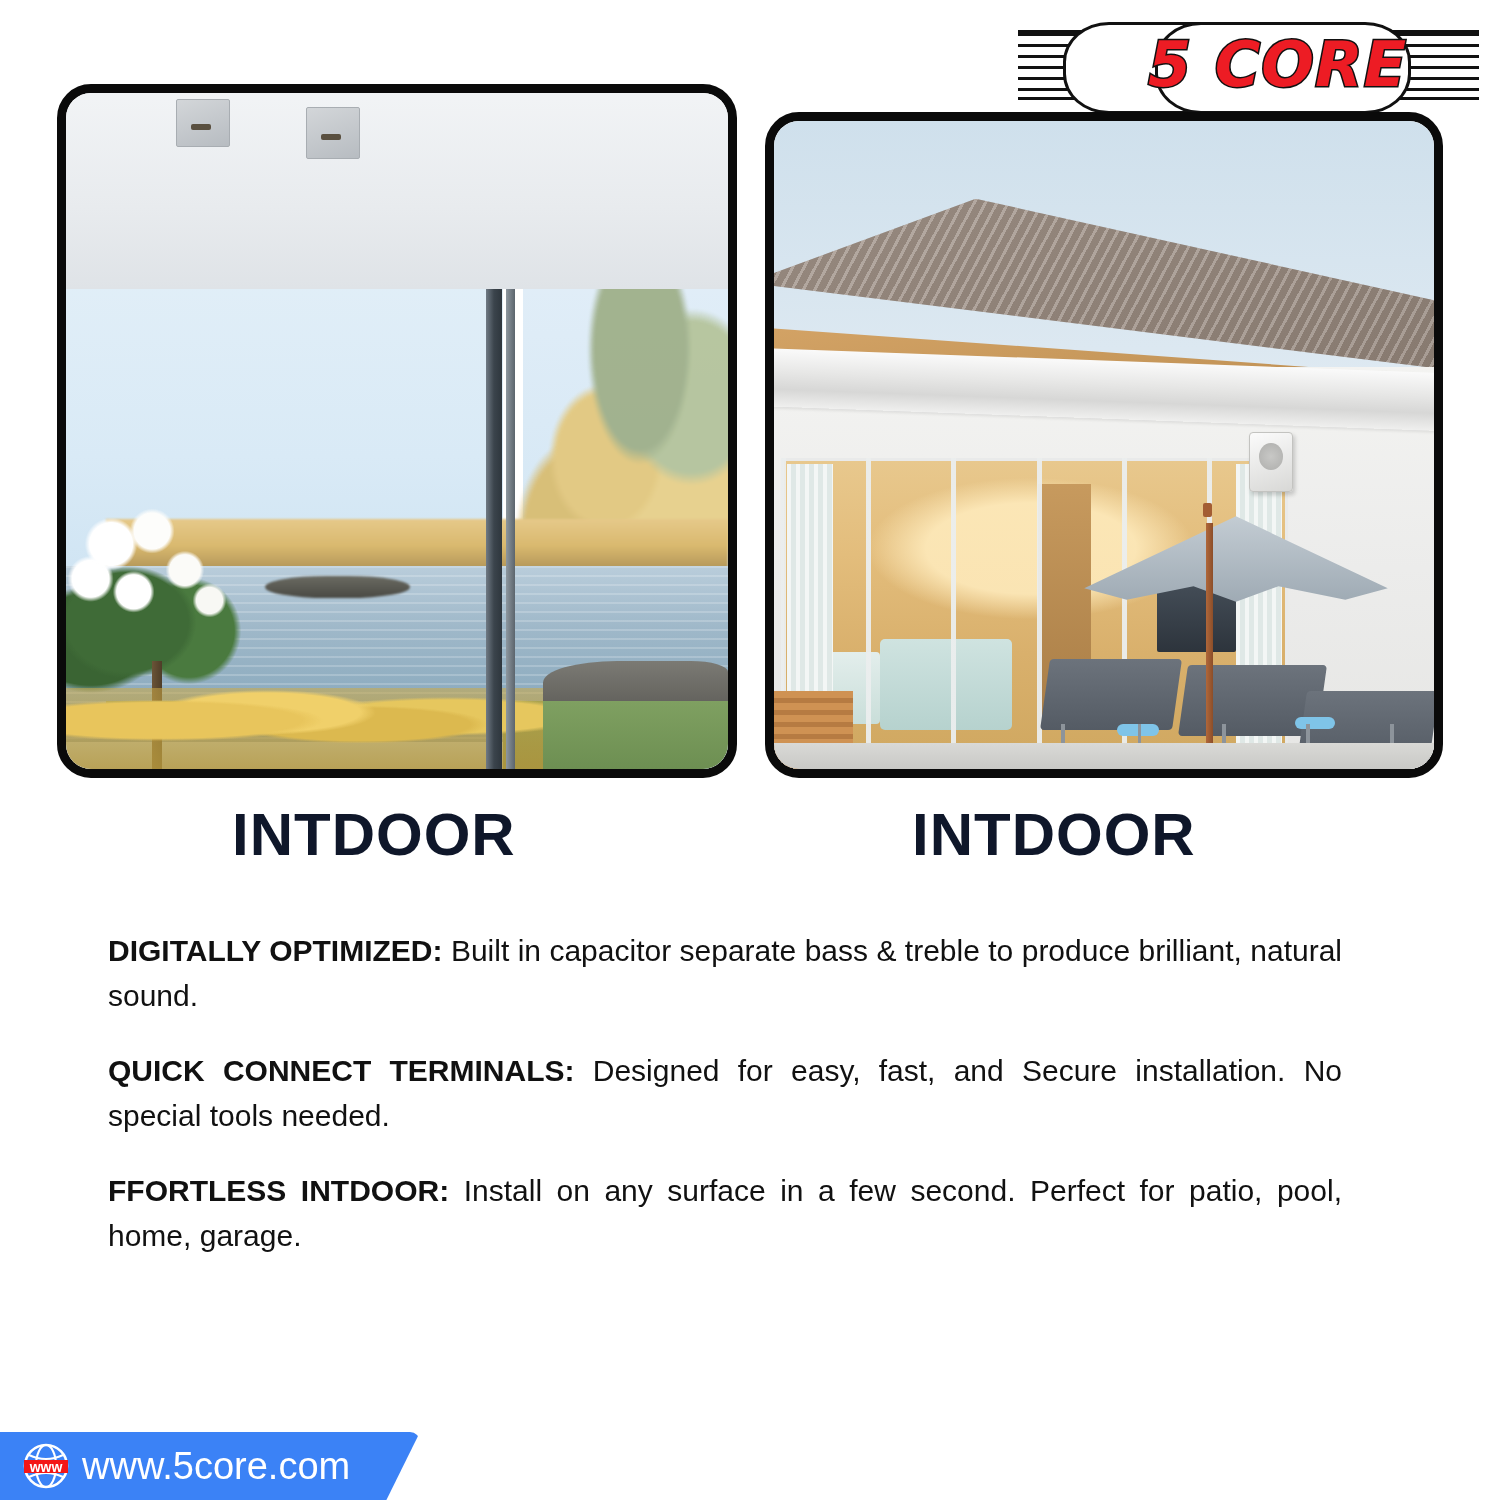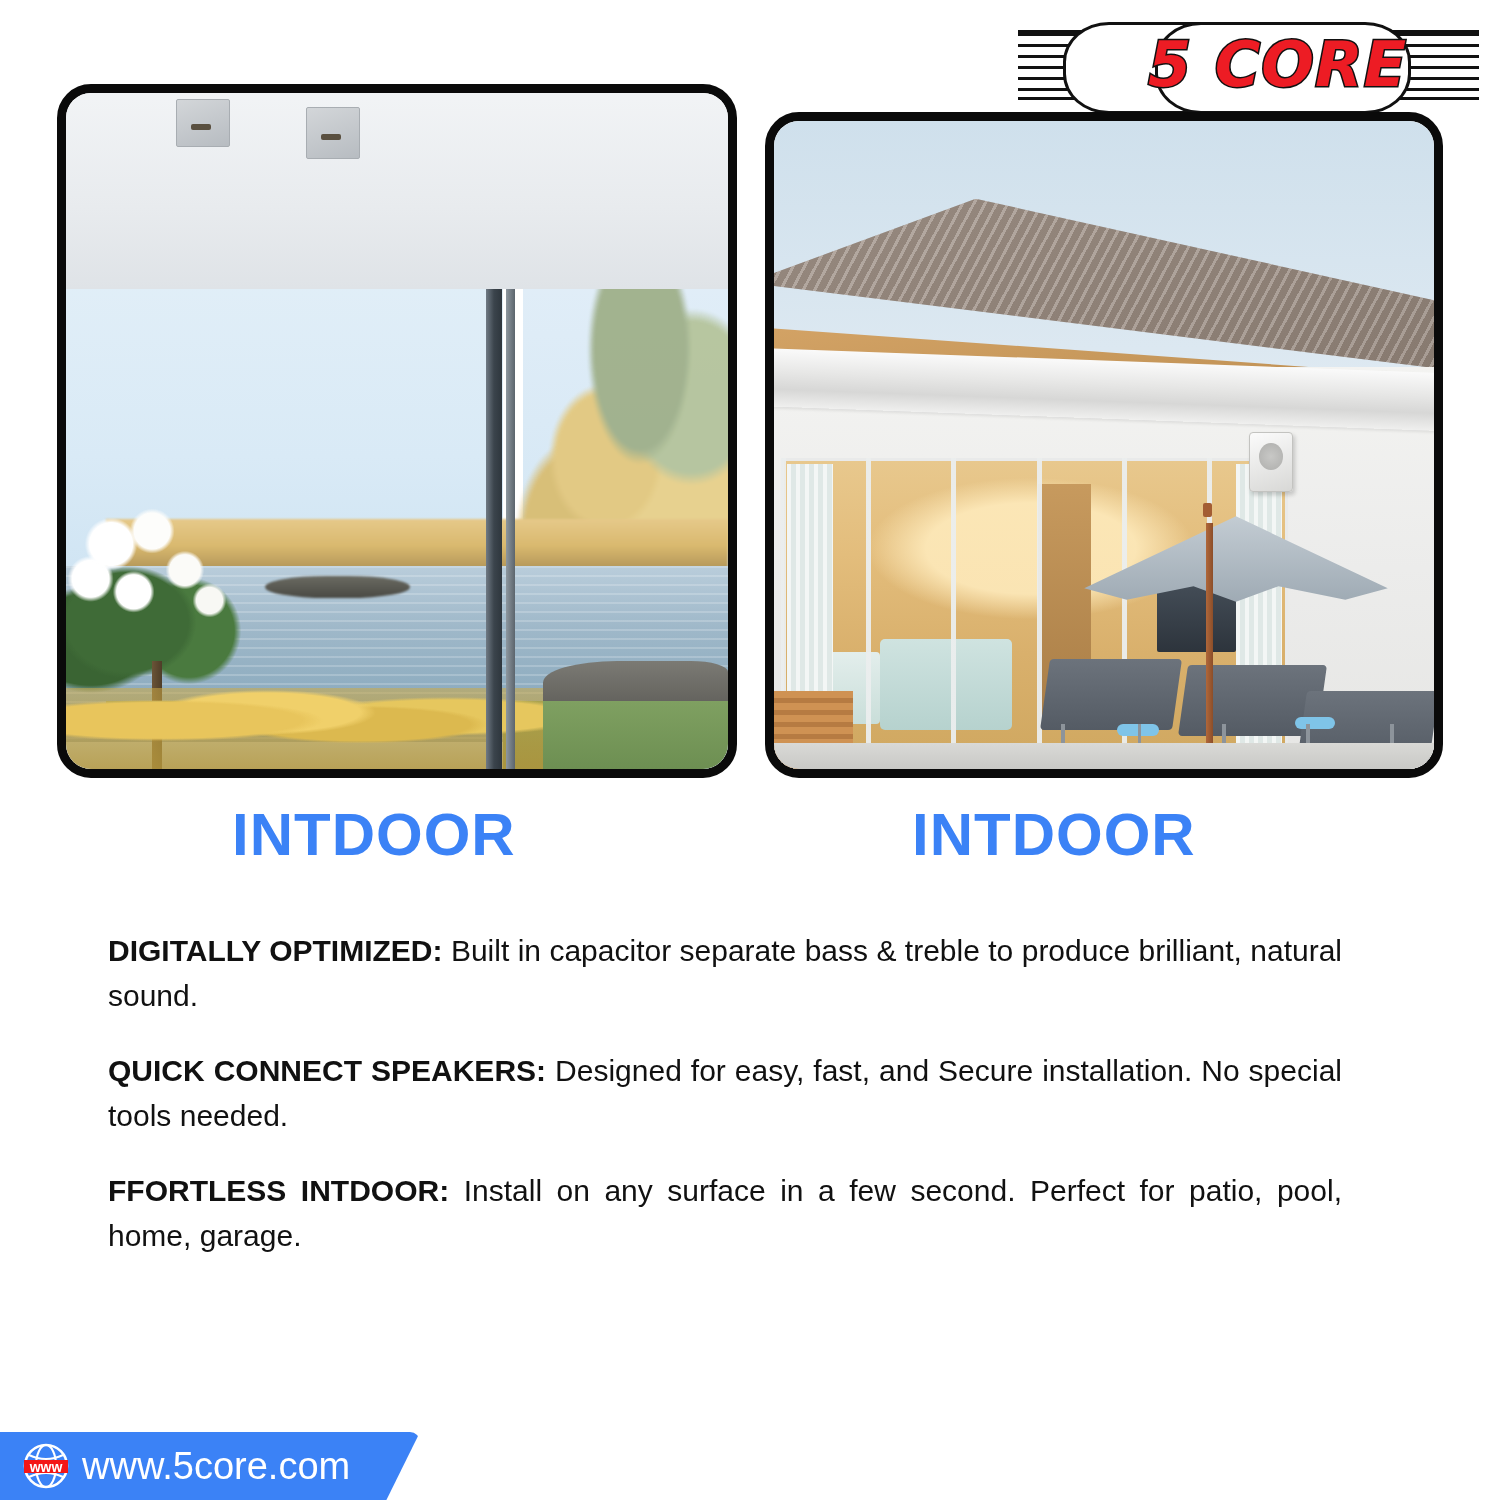--- a/index.html
+++ b/index.html
@@ -322,21 +322,21 @@
   }
 
   
   .headings {
     position: absolute; left: 57px; top: 800px; width: 1386px; height: 70px;
   }
   .heading {
     position: absolute; top: 0;
     font-family: "Liberation Sans", sans-serif;
     font-size: 60px; font-weight: bold;
-    letter-spacing: 1px; color: #3b82f6;
+    letter-spacing: 1px; color: #0f172a;
     line-height: 70px; white-space: nowrap; text-align: right;
   }
   .heading.indoor  { left: 175px; }
   .heading.outdoor { left: 855px; }
 
   
   .features {
     position: absolute; left: 108px; top: 898px; width: 1234px;
   }
   .feature {
@@ -434,21 +434,21 @@
   <div class="heading indoor">INTDOOR</div>
   <div class="heading outdoor">INTDOOR</div>
 </div>
 
 <div class="features">
   <p class="feature">
     <span class="ftitle">DIGITALLY OPTIMIZED:</span>
     <span>Built in capacitor separate bass &amp; treble to produce brilliant, natural sound.</span>
   </p>
   <p class="feature">
-    <span class="ftitle">QUICK CONNECT SPEAKERS:</span>
+    <span class="ftitle">QUICK CONNECT TERMINALS:</span>
     <span>Designed for easy, fast, and Secure installation. No special tools needed.</span>
   </p>
   <p class="feature">
     <span class="ftitle">FFORTLESS INTDOOR:</span>
     <span>Install on any surface in a few second. Perfect for patio, pool, home, garage.</span>
   </p>
 </div>
 
 <div class="footer">
   <svg class="footer-globe" viewBox="0 0 48 48">

